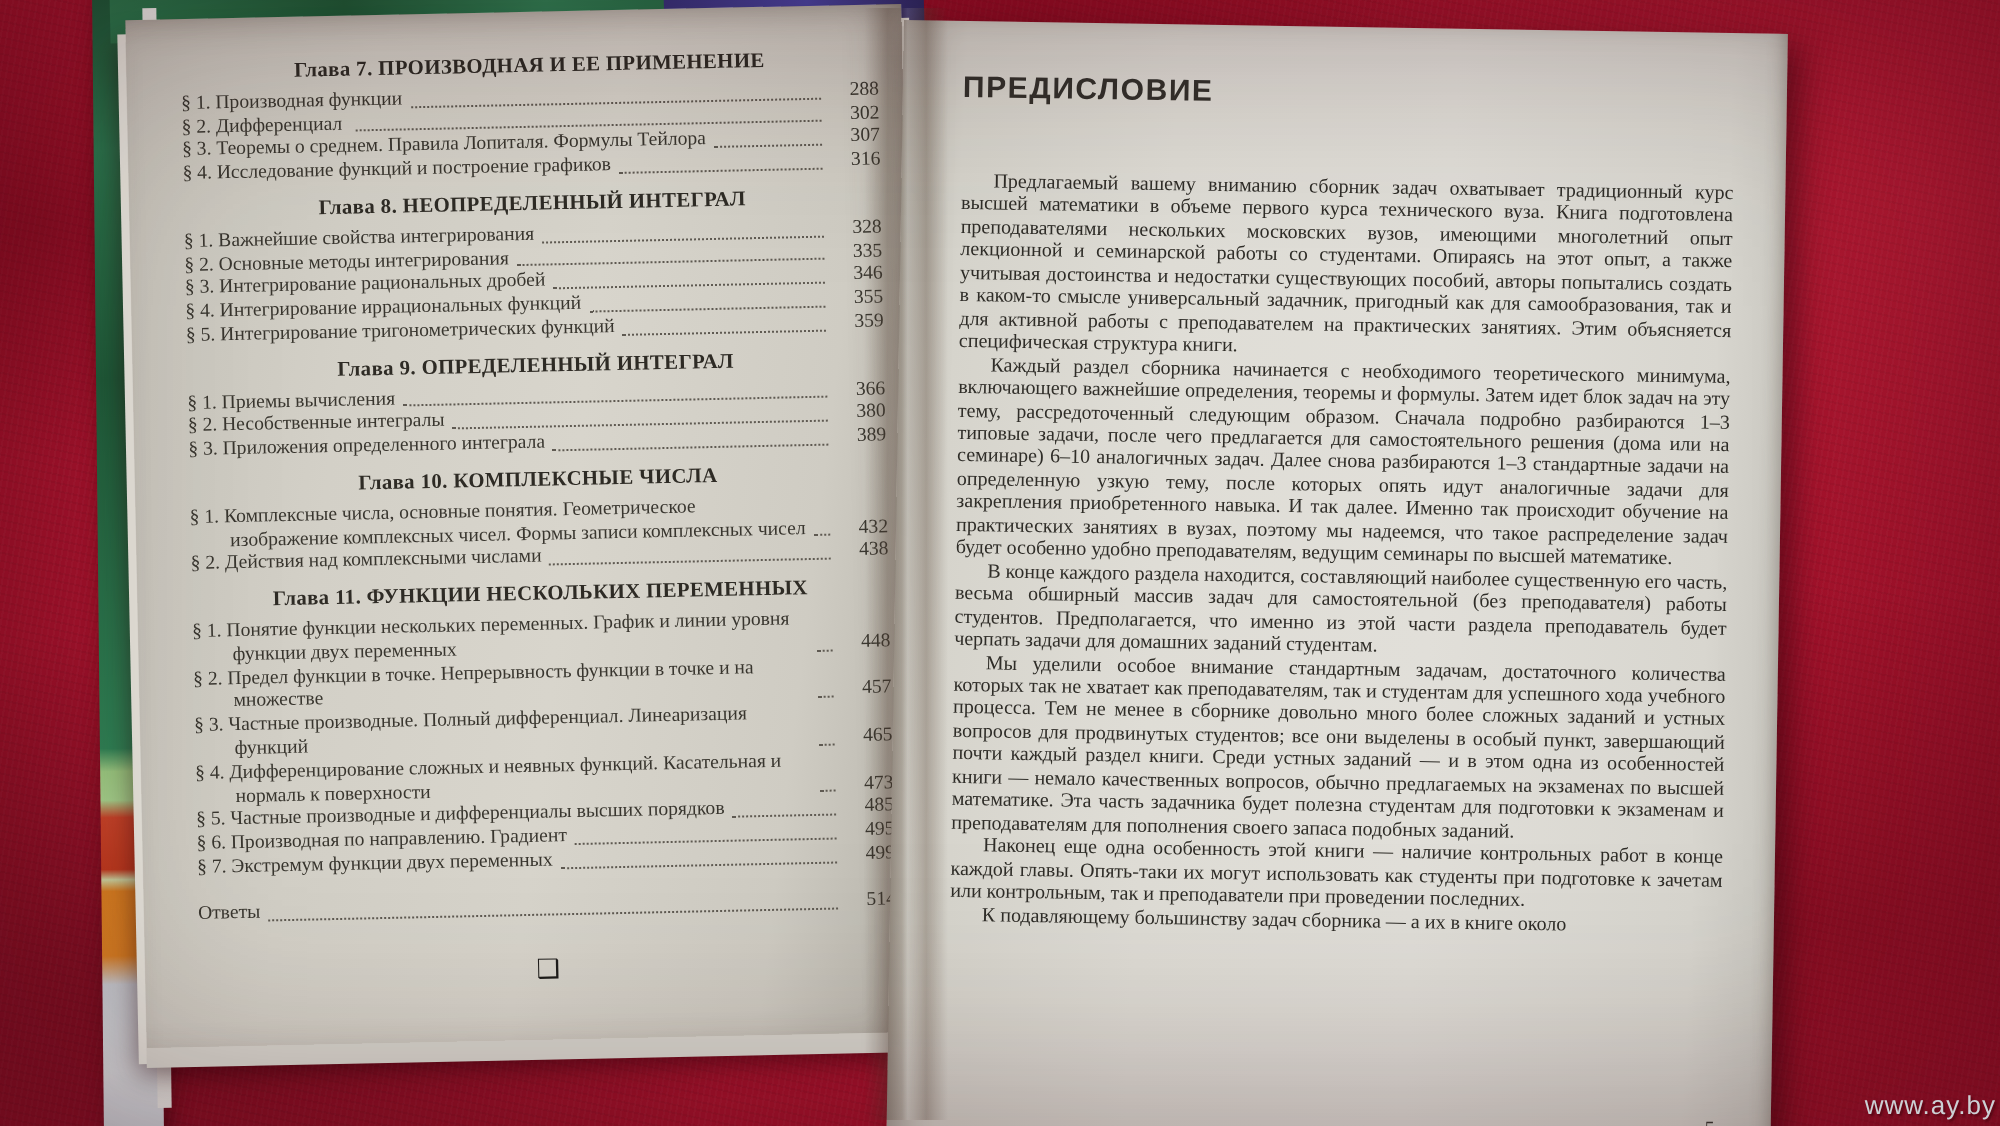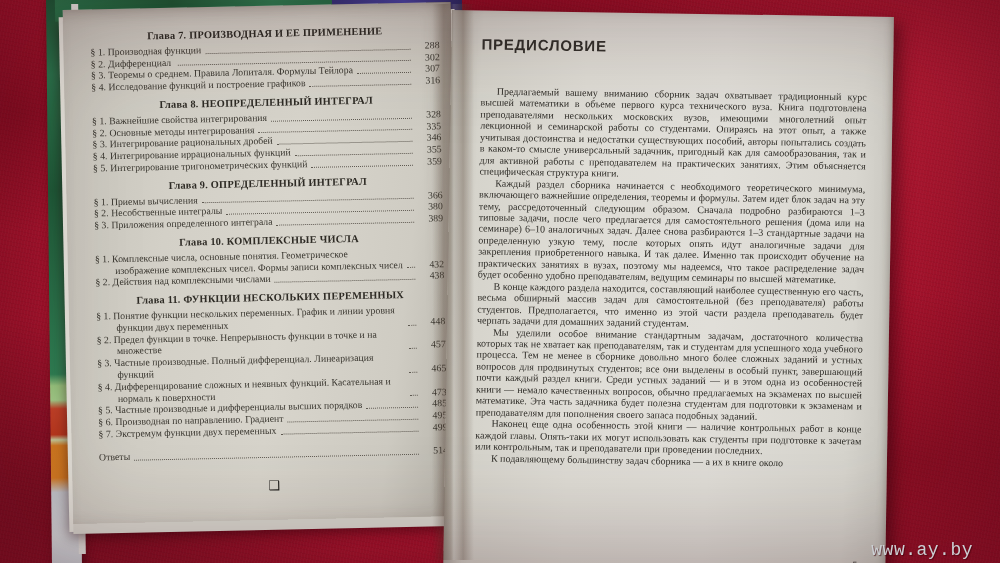--- a/index.html
+++ b/index.html
@@ -73,22 +73,22 @@
   .preface-body p{margin:0;font-size:10px;line-height:11.45px;text-align:justify;
     text-indent:16px;}
   .page-number{position:absolute;right:28px;bottom:26px;font-size:10px;color:#3a3833;}
   
   .gutter-shadow{position:absolute;left:432px;top:4px;width:42px;height:556px;z-index:5;
     pointer-events:none;
     background:linear-gradient(90deg, transparent 0%, rgba(85,65,50,.28) 28%,
       rgba(110,90,70,.14) 45%, rgba(250,248,242,.16) 52%,
       rgba(85,65,50,.30) 74%, transparent 100%);}
   
-  .watermark{position:absolute;right:27px;bottom:3px;z-index:9;
-    font-family:Liberation Mono, monospace;font-size:18px;color:#ccd0d4;
+  .watermark{position:absolute;right:2px;bottom:3px;z-index:9;
+    font-family:Liberation Sans, sans-serif;font-size:13px;color:#ccd0d4;
     text-shadow:1px 1px 1px rgba(60,0,10,.6);letter-spacing:.5px;}
 </style>
 </head>
 <body>
 
 <div class="scene">
   <div class="cover-strip"></div>
   <div class="cover-top-green"></div>
   <div class="cover-top-blue"></div>
   <div class="stack-edge-left"></div>

